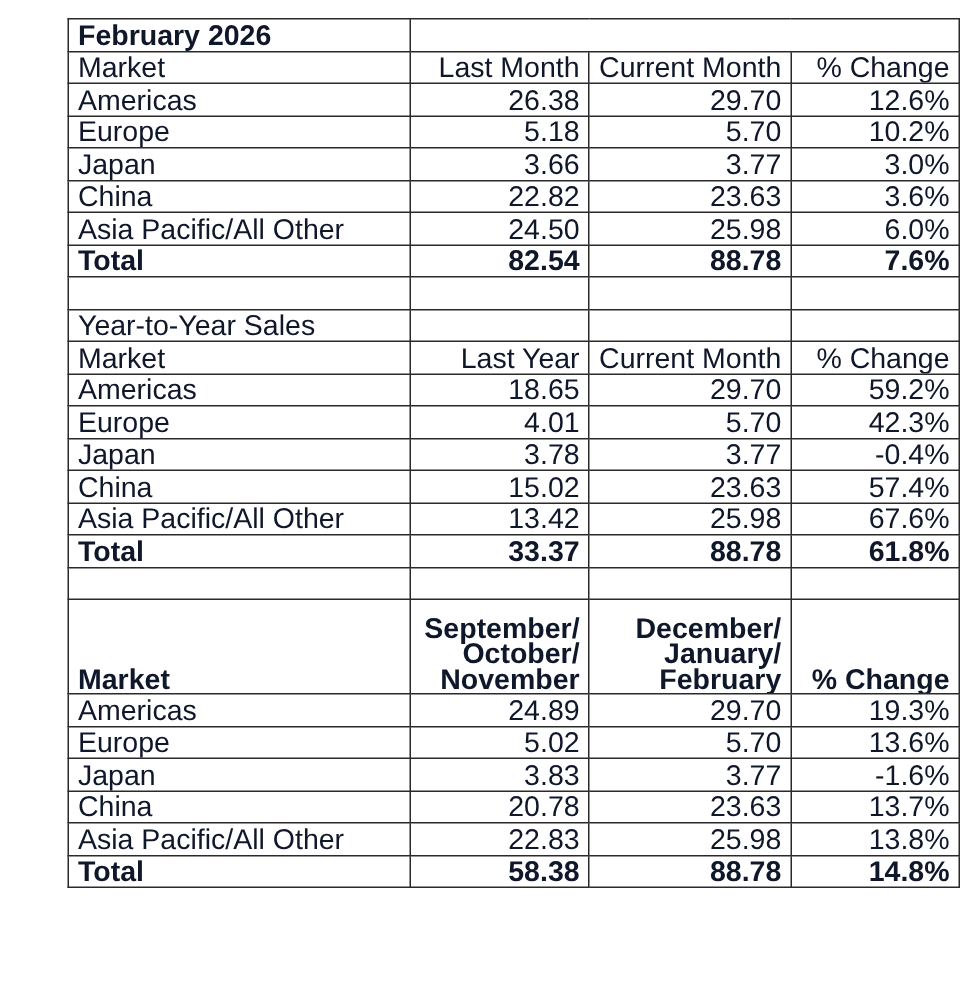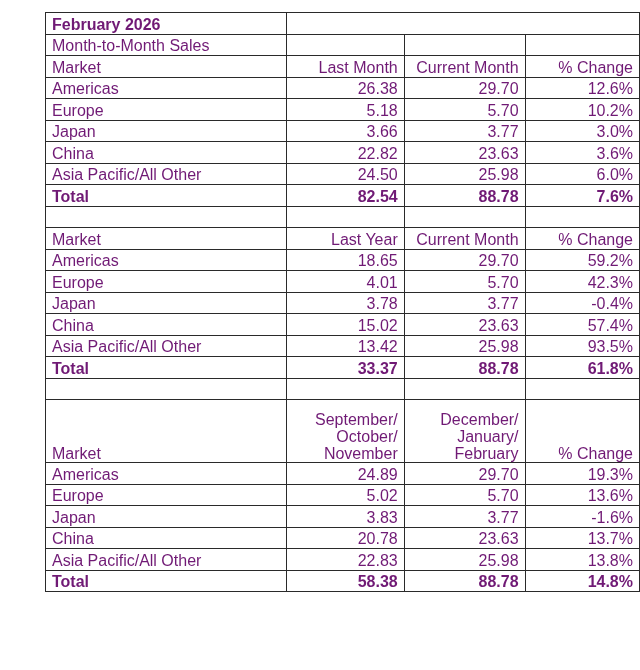--- a/index.html
+++ b/index.html
@@ -1,57 +1,51 @@
 <!DOCTYPE html>
 <html><head>
   <meta charset="utf-8">
   <style>
     html, body { margin: 0; padding: 0; background: #ffffff; }
     body { width: 640px; height: 670px; position: relative; overflow: hidden; }
     .sheet {
       position: absolute; left: 10px; top: 12px;
-      font-family: "Liberation Sans", sans-serif; font-size: 16px; color: #701a75; padding-left: 35px;
+      font-family: "Liberation Sans", sans-serif; font-size: 19px; color: #0f172a; padding-left: 35px;
     }
     table { border-collapse: collapse; table-layout: fixed; }
     td {
       border: 1.2px solid #2a2a2a;
       padding: 0 6px; height: 20.5px; line-height: 18px;
       white-space: nowrap; overflow: hidden; vertical-align: bottom;
     }
     col.c1 { width: 256px; }
     col.c2 { width: 122px; }
     col.c3 { width: 122px; }
     col.c4 { width: 120px; }
     td.num { text-align: right; }
     td.bold, tr.total td { font-weight: bold; }
-    td.tall { height: 62px; line-height: 17px; white-space: normal; }
+    td.tall { height: 62px; line-height: 17px; white-space: normal; font-weight: bold; }
   </style>
 </head>
 <body>
 
 <div class="sheet">
 <table>
   <colgroup>
         <col class="c1">
         <col class="c2">
         <col class="c3">
         <col class="c4">
       </colgroup>
   <tbody>
     <tr>
       <td class="bold">February 2026</td>
       <td colspan="3"></td>
     </tr>
 
-    <tr>
-      <td>Month-to-Month Sales</td>
-      <td></td>
-          <td></td>
-          <td></td>
-    </tr>
     <tr>
       <td>Market</td>
       <td class="num">Last Month</td>
       <td class="num">Current Month</td>
       <td class="num">% Change</td>
     </tr>
     <tr>
           <td>Americas</td>
           <td class="num">26.38</td>
           <td class="num">29.70</td>
@@ -88,20 +82,26 @@
           <td class="num">7.6%</td>
         </tr>
     <tr>
           <td></td>
           <td></td>
           <td></td>
           <td></td>
         </tr>
 
     <tr>
+      <td>Year-to-Year Sales</td>
+      <td></td>
+          <td></td>
+          <td></td>
+    </tr>
+    <tr>
       <td>Market</td>
       <td class="num">Last Year</td>
       <td class="num">Current Month</td>
       <td class="num">% Change</td>
     </tr>
     <tr>
           <td>Americas</td>
           <td class="num">18.65</td>
           <td class="num">29.70</td>
           <td class="num">59.2%</td>
@@ -121,21 +121,21 @@
     <tr>
           <td>China</td>
           <td class="num">15.02</td>
           <td class="num">23.63</td>
           <td class="num">57.4%</td>
         </tr>
     <tr>
           <td>Asia Pacific/All Other</td>
           <td class="num">13.42</td>
           <td class="num">25.98</td>
-          <td class="num">93.5%</td>
+          <td class="num">67.6%</td>
         </tr>
     <tr class="total">
           <td>Total</td>
           <td class="num">33.37</td>
           <td class="num">88.78</td>
           <td class="num">61.8%</td>
         </tr>
     <tr>
           <td></td>
           <td></td>

